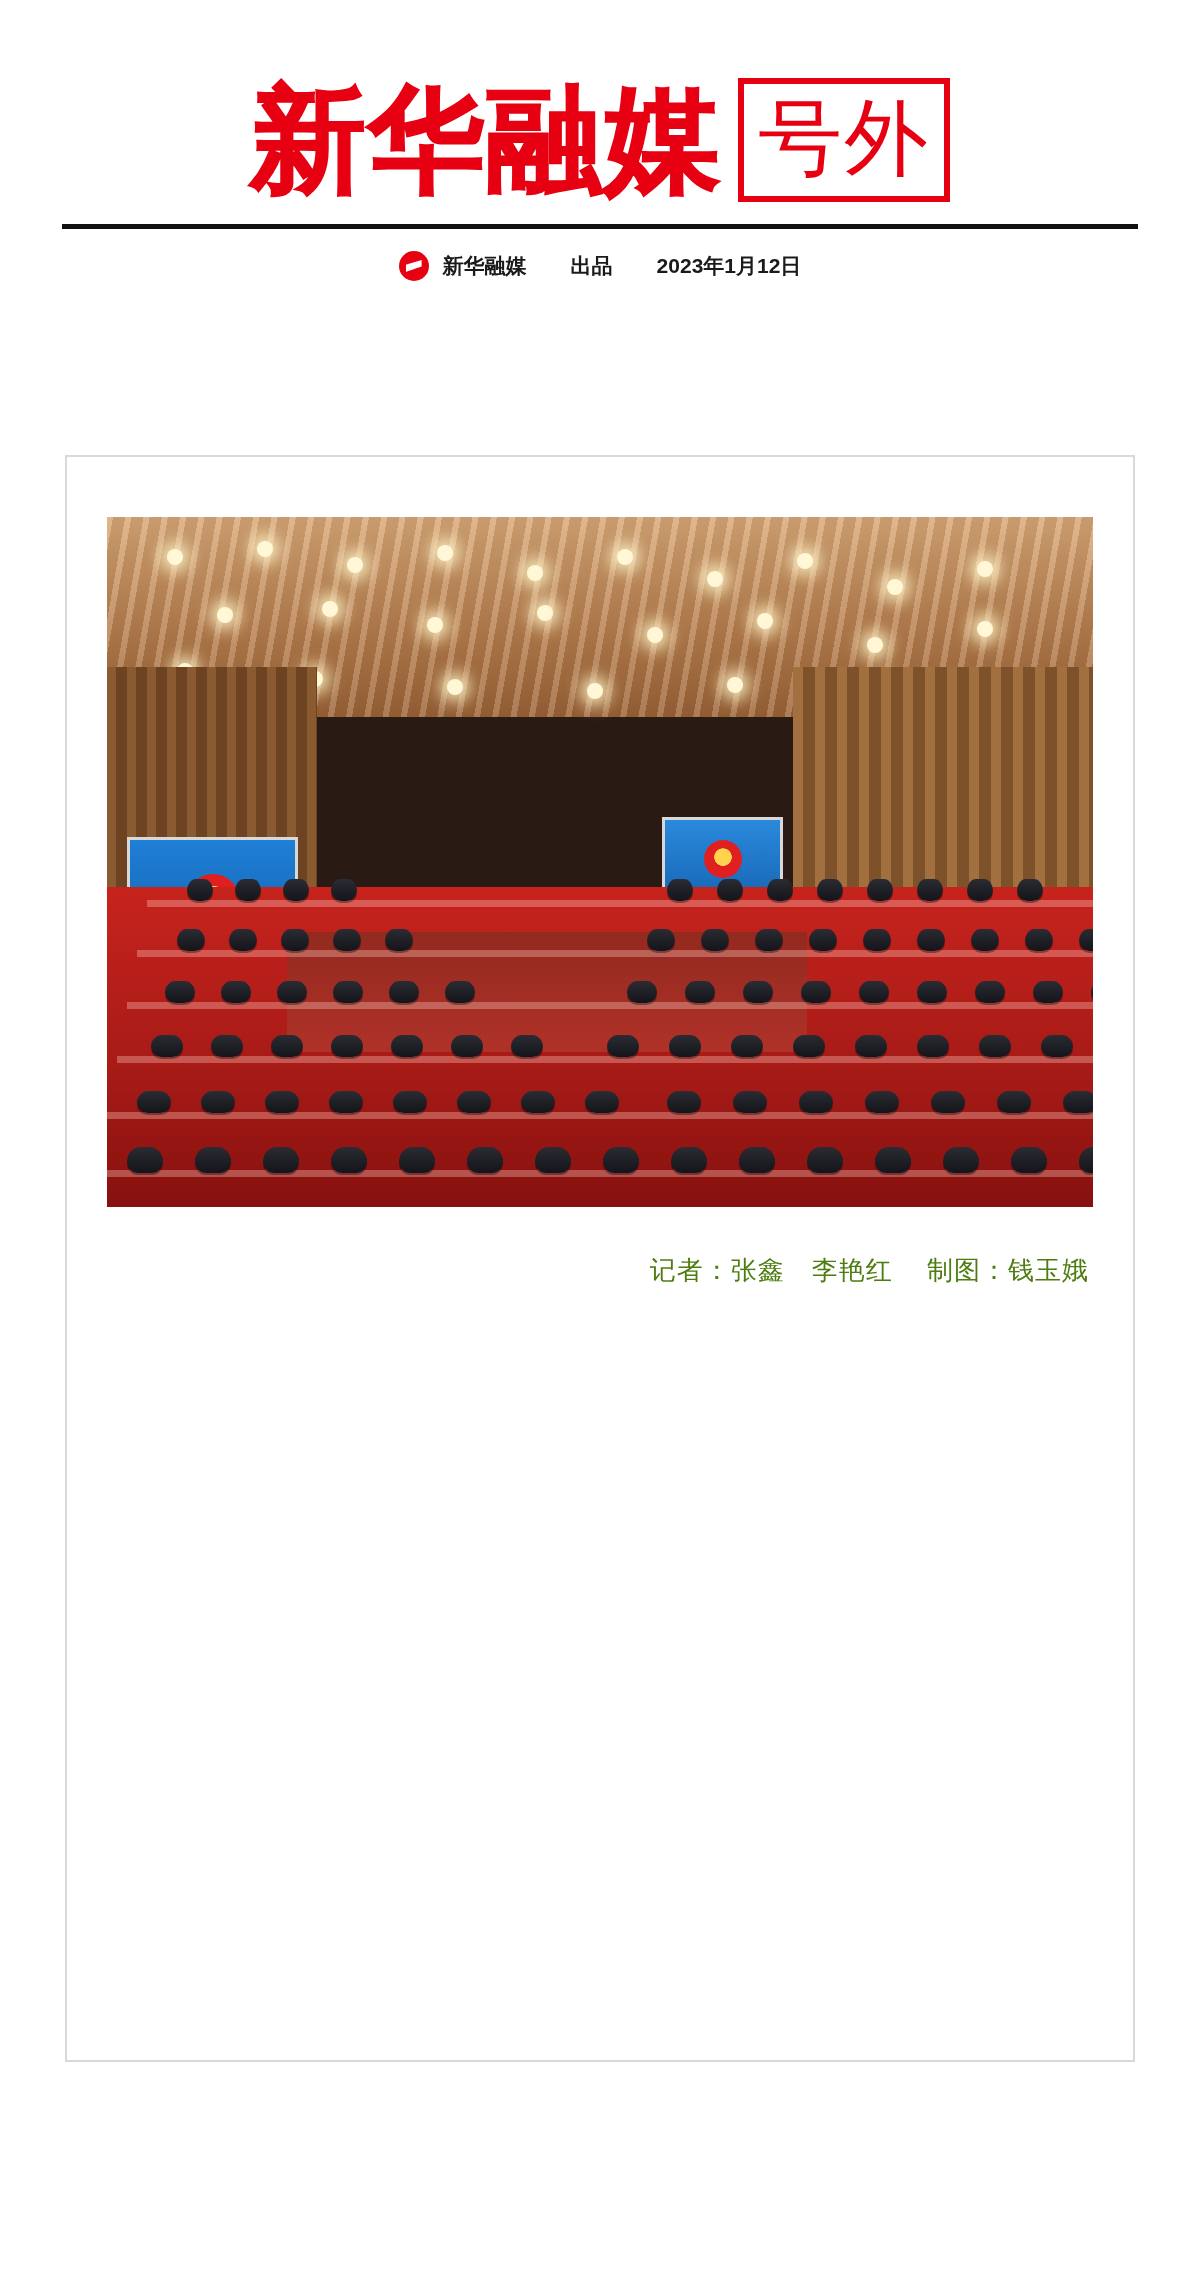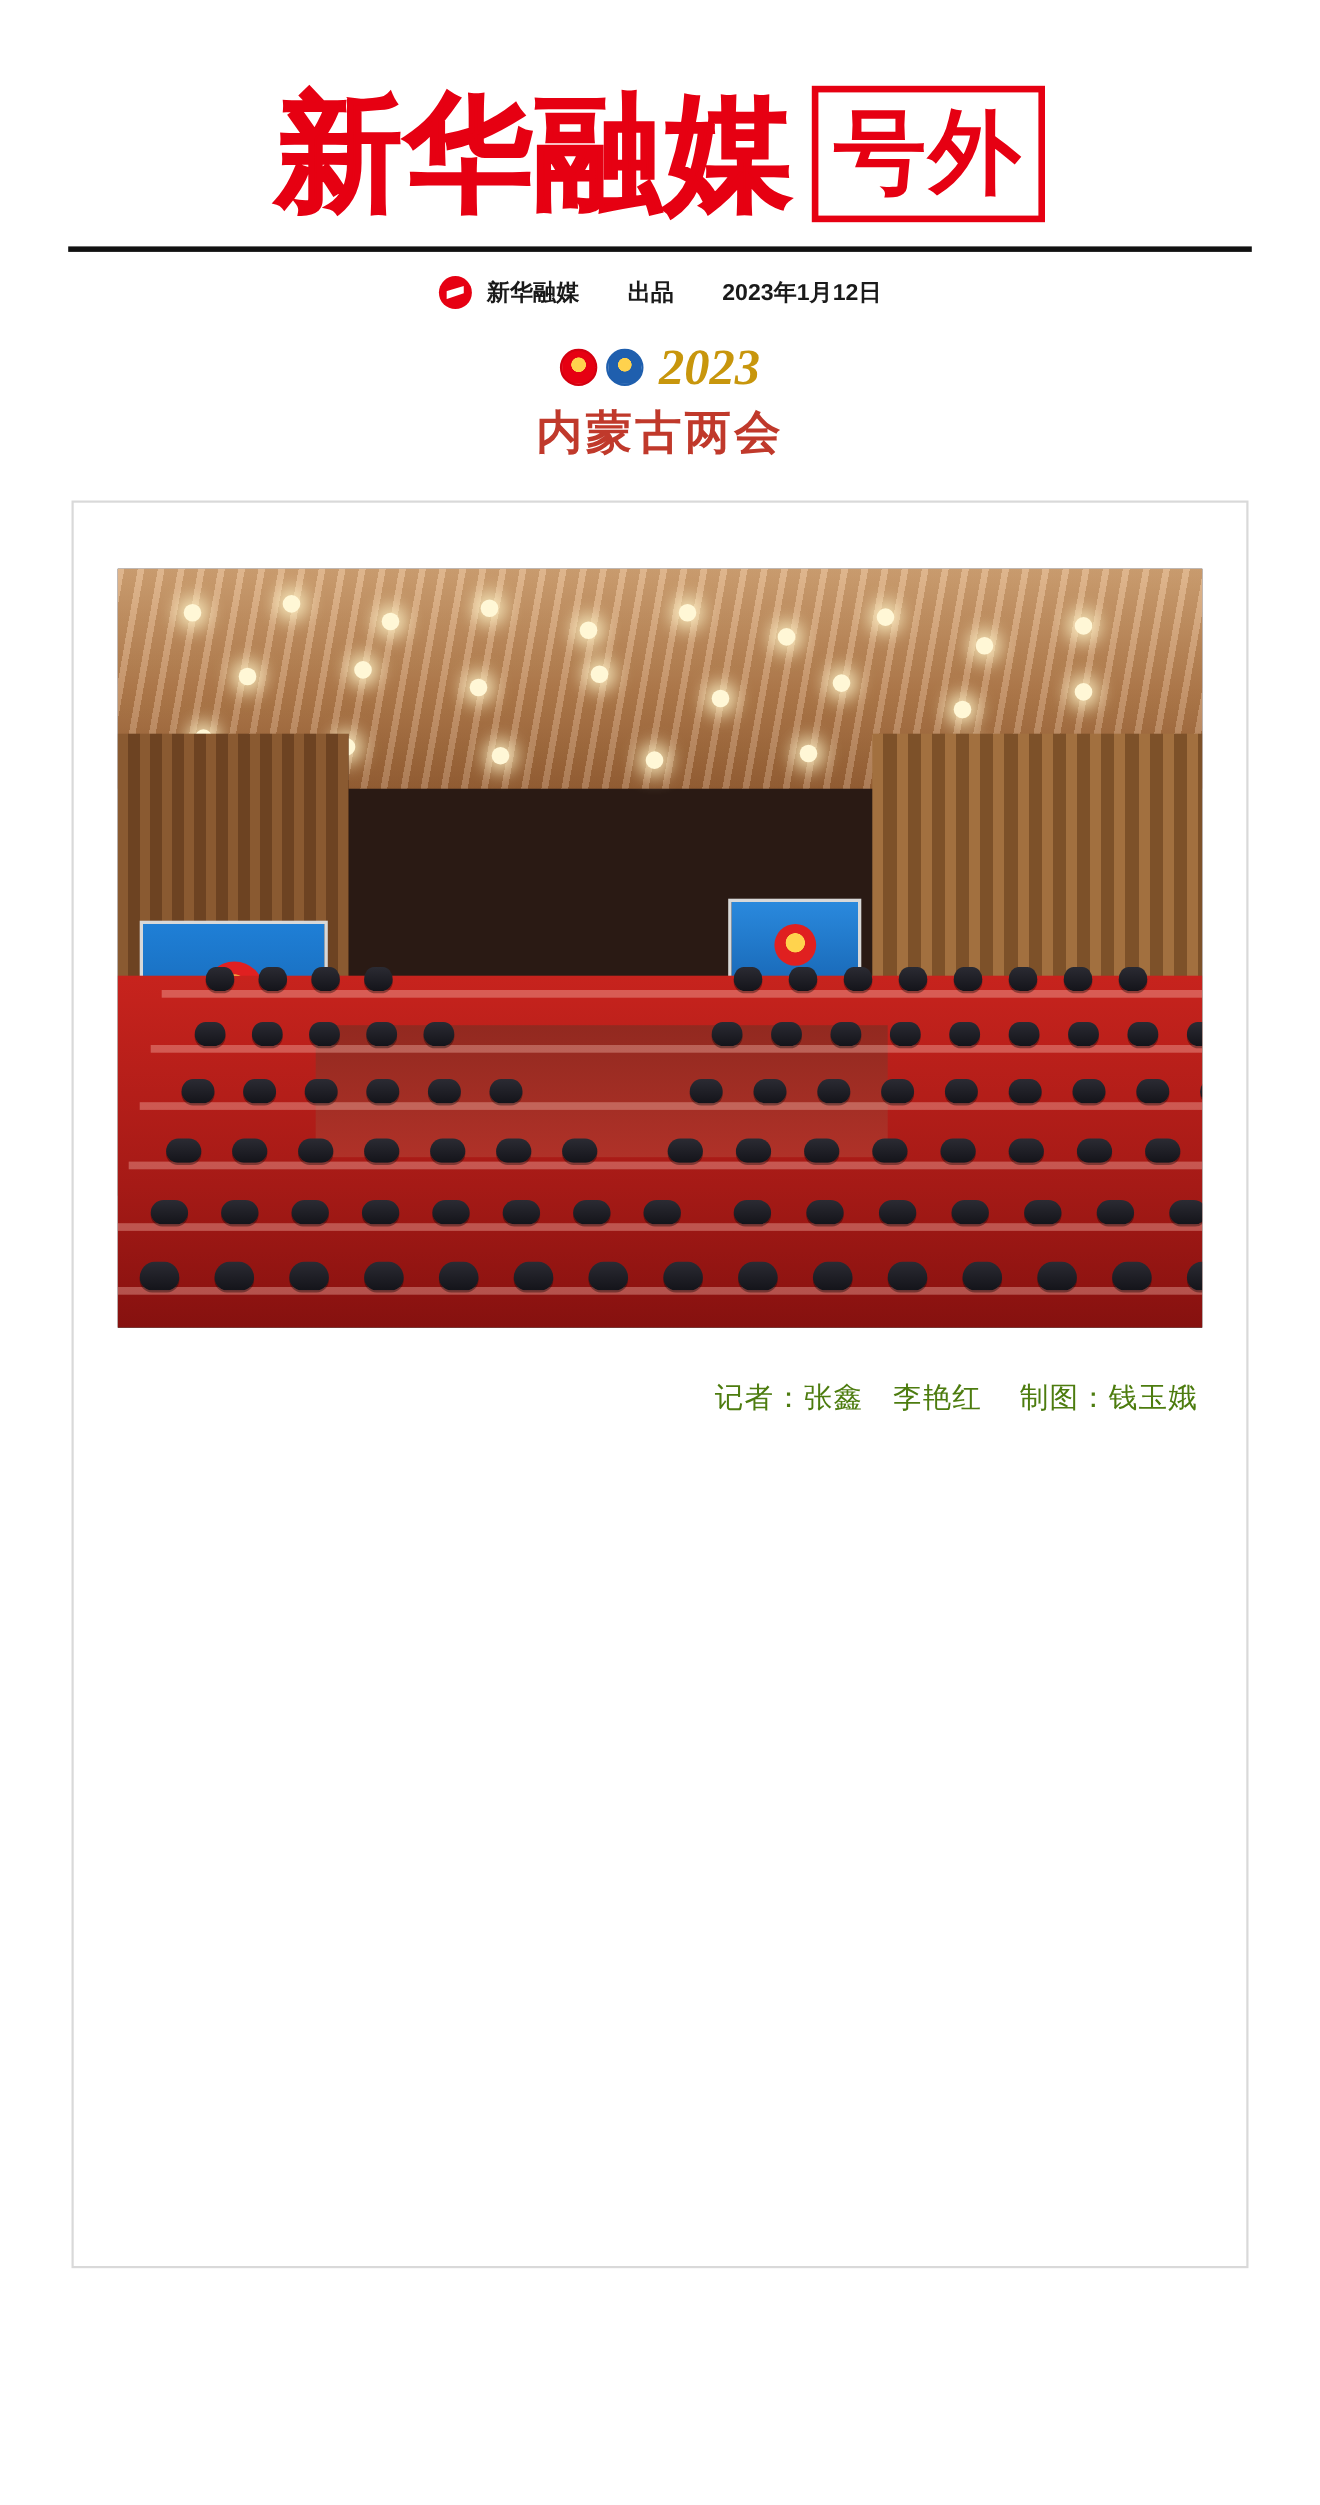--- a/index.html
+++ b/index.html
@@ -37,21 +37,21 @@
     line-height: 1;
     color: #e60012;
     letter-spacing: 2px;
     white-space: nowrap;
     -webkit-text-stroke: 2px #e60012;
   }
   .masthead-badge {
     border: 6px solid #e60012;
     color: #e60012;
     font-family: "DejaVu Sans", sans-serif;
-    font-weight: 700;
+    font-weight: 400;
     font-size: 84px;
     line-height: 1;
     padding: 12px 14px 16px 14px;
     letter-spacing: 2px;
     white-space: nowrap;
     margin-left: 6px;
   }
 
   .masthead-rule {
     margin: 22px 62px 0 62px;
@@ -301,28 +301,20 @@
 
   <div class="byline">
     <span class="byline-logo"></span>
     <span>新华融媒</span>
     <span class="byline-sep"></span>
     <span>出品</span>
     <span class="byline-sep"></span>
     <span>2023年1月12日</span>
   </div>
 
-  <div class="topic">
-    <div class="topic-year-row">
-      <span class="emblem"></span>
-      <span class="emblem blue"></span>
-      <span class="topic-year">2023</span>
-    </div>
-    <div class="topic-name">内蒙古两会</div>
-  </div>
 
   <div class="card">
 
 
     <div class="photo">
       <div class="ph-ceiling"></div>
       <div class="ph-lights">
         <i style="left:60px;  top:18px;"></i>
           <i style="left:150px; top:10px;"></i>
         <i style="left:240px; top:26px;"></i>

